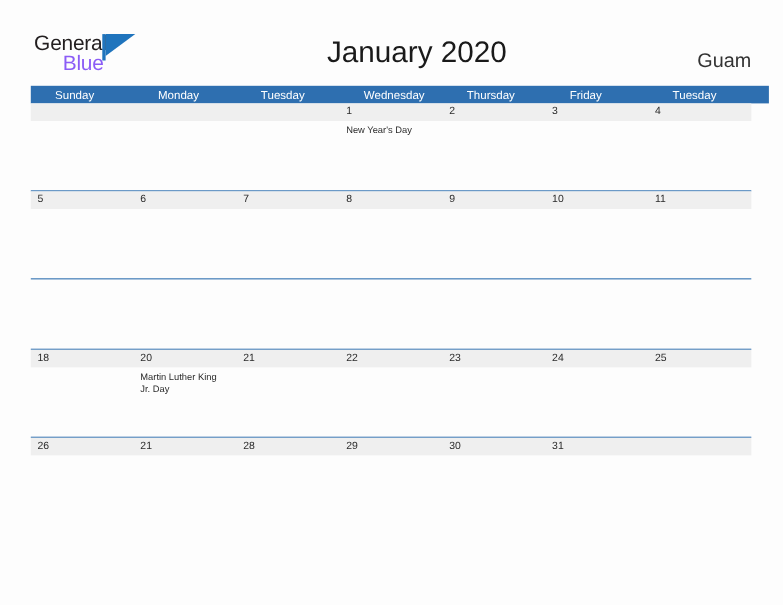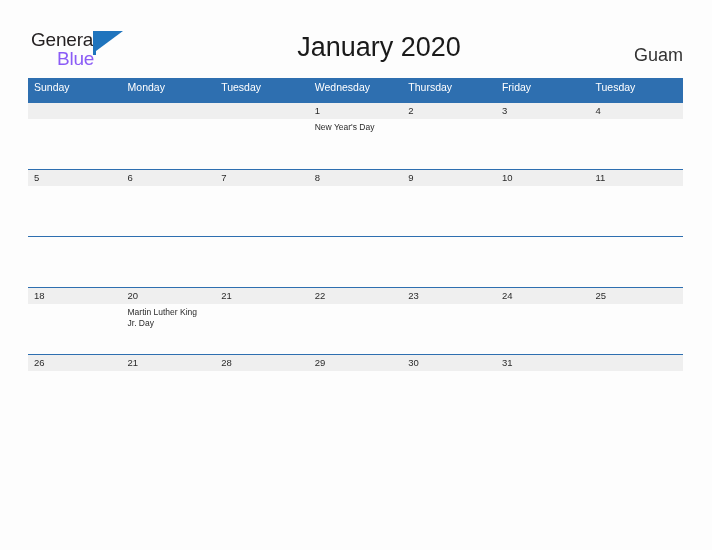--- a/index.html
+++ b/index.html
@@ -103,22 +103,23 @@
   
   .calendar {
     position: absolute;
     left: 28px;
     top: 78px;
     width: 655px;
   }
   .dow-row {
     display: flex;
     width: 100%;
-    height: 25px;
+    height: 16px;
     background: #2e6fb0;
+    padding-left: 16px;
   }
   .dow-cell {
     flex: 1 1 0;
     font-size: 10.5px;
     color: #ffffff;
     line-height: 18px;
     padding-left: 6px;
     box-sizing: border-box;
     white-space: nowrap;
   }
@@ -141,21 +142,21 @@
     flex: 1 1 0;
     font-size: 9.5px;
     color: #2b2b2b;
     line-height: 16px;
     padding-left: 6px;
     box-sizing: border-box;
   }
   .week-events {
     display: flex;
     width: 100%;
-    height: 50px;
+    height: 63px;
     background: transparent;
     justify-content: flex-end;
   }
   .event-cell {
     flex: 1 1 0;
     padding: 3px 5px 0 6px;
     box-sizing: border-box;
   }
   .event-text {
     font-size: 8.5px;

